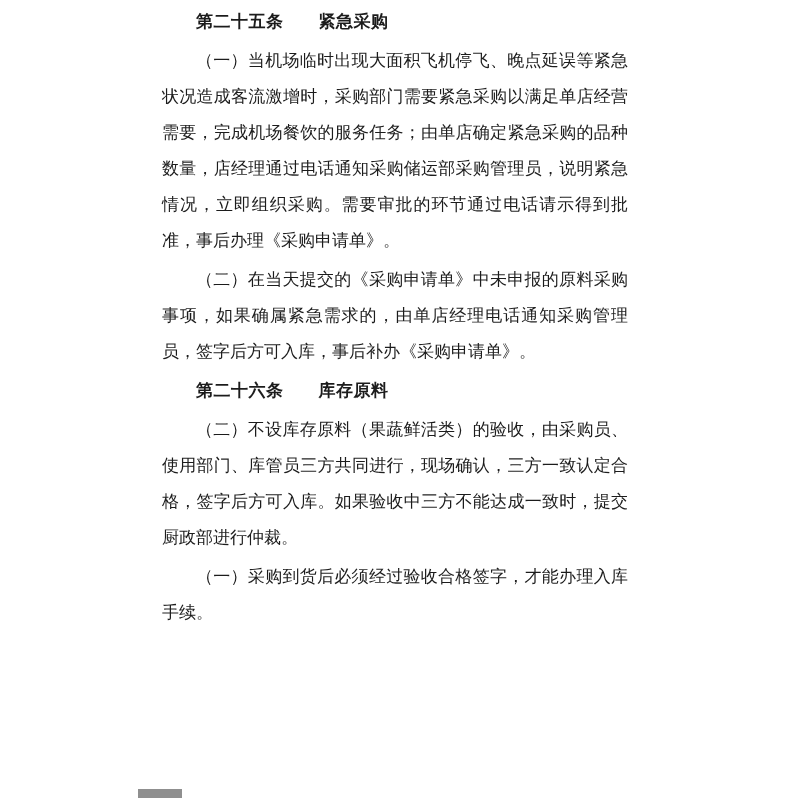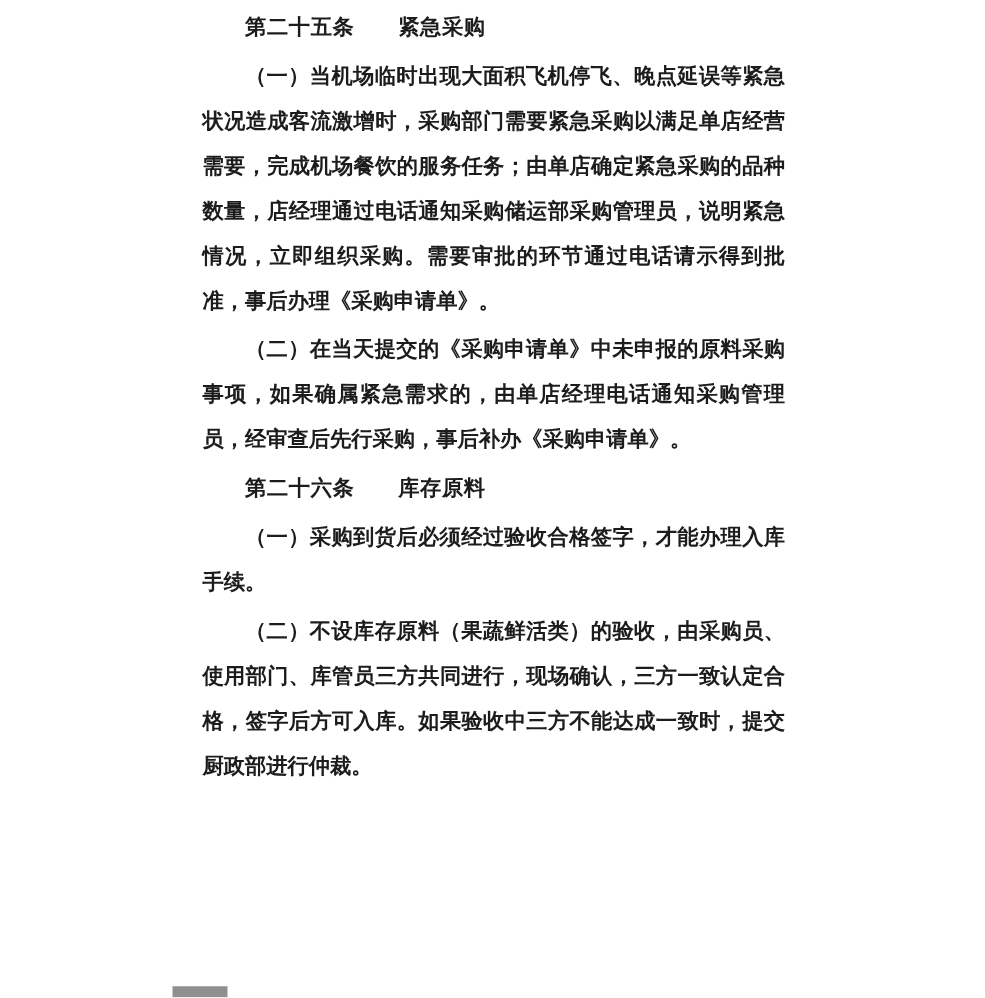--- a/index.html
+++ b/index.html
@@ -19,21 +19,20 @@
     padding: 4px 84px 0 86px;
     font-size: 17px;
     line-height: 36px;
     color: var(--text_color, #1c1c1c);
   }
 
   .content p {
     text-indent: 2em;
     text-align: justify;
     margin-bottom: 3px;
-    font-weight: bold;
   }
 
   .content p.heading {
     font-weight: bold;
     text-align: left;
     letter-spacing: 0.5px;
   }
 
   .artifact-bar {
     position: absolute;
@@ -44,20 +43,20 @@
     background: var(--artifact_bar_color, #8f8f8f);
   }
 </style>
 </head>
 <body>
 
 <div class="page">
   <div class="content">
       <p class="heading">第二十五条　　紧急采购</p>
       <p class="body">（一）当机场临时出现大面积飞机停飞、晚点延误等紧急状况造成客流激增时，采购部门需要紧急采购以满足单店经营需要，完成机场餐饮的服务任务；由单店确定紧急采购的品种数量，店经理通过电话通知采购储运部采购管理员，说明紧急情况，立即组织采购。需要审批的环节通过电话请示得到批准，事后办理《采购申请单》。</p>
-      <p class="body">（二）在当天提交的《采购申请单》中未申报的原料采购事项，如果确属紧急需求的，由单店经理电话通知采购管理员，经审查后先行采购，事后补办《采购申请单》。</p>
+      <p class="body">（二）在当天提交的《采购申请单》中未申报的原料采购事项，如果确属紧急需求的，由单店经理电话通知采购管理员，签字后方可入库，事后补办《采购申请单》。</p>
       <p class="heading">第二十六条　　库存原料</p>
+      <p class="body">（二）不设库存原料（果蔬鲜活类）的验收，由采购员、使用部门、库管员三方共同进行，现场确认，三方一致认定合格，签字后方可入库。如果验收中三方不能达成一致时，提交厨政部进行仲裁。</p>
       <p class="body">（一）采购到货后必须经过验收合格签字，才能办理入库手续。</p>
-      <p class="body">（二）不设库存原料（果蔬鲜活类）的验收，由采购员、使用部门、库管员三方共同进行，现场确认，三方一致认定合格，签字后方可入库。如果验收中三方不能达成一致时，提交厨政部进行仲裁。</p>
     </div>
 
   <div class="artifact-bar"></div>
 </div>
 
 </body></html>

